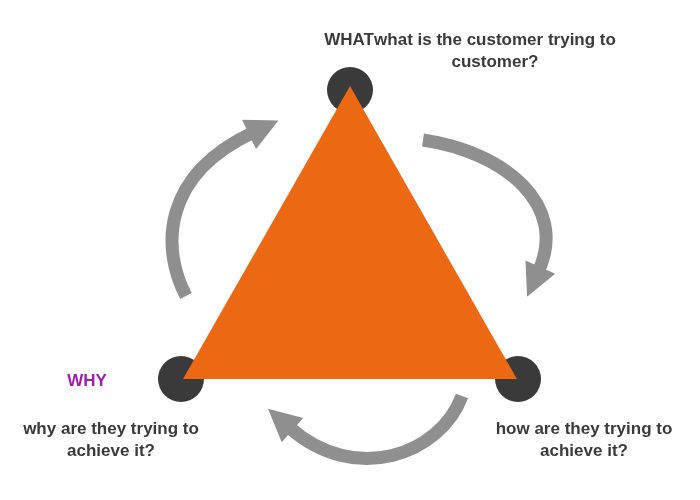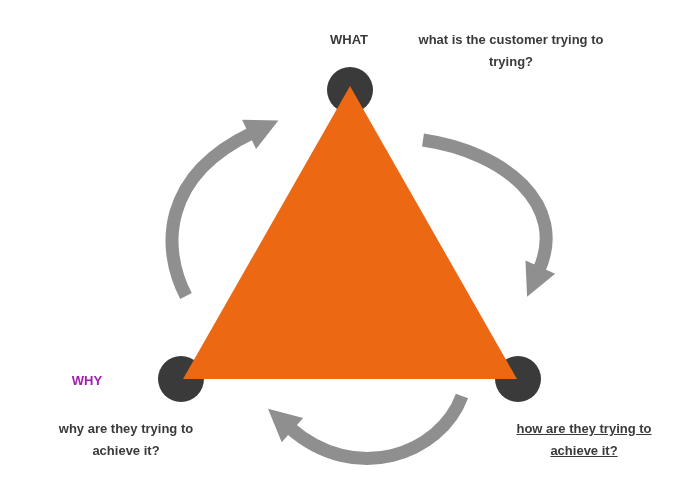--- a/index.html
+++ b/index.html
@@ -21,33 +21,33 @@
     top: 0;
   }
   .arrow {
     fill: none;
     stroke-width: 13;
     stroke-linecap: butt;
   }
   .txt {
     position: absolute;
     font-weight: bold;
-    font-size: 13px;
+    font-size: 17px;
     line-height: 22px;
     text-align: center;
   }
   .txt .line {
     white-space: nowrap;
   }
   .label-what { left: 299px; top: 29px;  width: 100px; }
-  .q-what     { left: 386px; top: 29px;  width: 250px; }
+  .q-what     { left: 370px; top: 29px;  width: 250px; }
   .label-why  { left: 37px;  top: 370px; width: 100px; }
-  .q-why      { left: 26px;  top: 418px; width: 200px; }
+  .q-why      { left: 11px;  top: 418px; width: 200px; }
   .label-how  { left: 549px; top: 369px; width: 100px; }
-  .q-how      { left: 484px; top: 418px; width: 200px; text-decoration: underline; }
+  .q-how      { left: 484px; top: 418px; width: 200px; }
 </style>
 </head>
 <body>
 
 <div class="canvas">
 
   <svg class="diagram-svg" width="700" height="500" viewBox="0 0 700 500">
     <defs>
       <marker id="ah" viewBox="0 0 10 10" refX="1" refY="5" markerWidth="2.7" markerHeight="2.5" orient="auto">
         <path d="M 0 0 L 10 5 L 0 10 z" fill="#8F8F8F"></path>
@@ -61,21 +61,21 @@
     <polygon points="350,86 183,379 517,379" fill="#EC6813"></polygon>
 
     <path class="arrow" d="M 186,296 C 161,248 162,176 252,133" marker-end="url(#ah)" stroke="#8F8F8F"></path>
     <path class="arrow" d="M 423,140 C 505,152 568,205 539,270" marker-end="url(#ah)" stroke="#8F8F8F"></path>
     <path class="arrow" d="M 462,396 C 440,455 355,485 290,428" marker-end="url(#ah)" stroke="#8F8F8F"></path>
   </svg>
 
   <div class="txt label-what" style="color: rgb(58, 58, 58);">WHAT</div>
   <div class="txt q-what" style="color: rgb(58, 58, 58);">
     <div class="line">what is the customer trying to</div>
-    <div class="line">trying?</div>
+    <div class="line">customer?</div>
   </div>
 
   <div class="txt label-why" style="color: #a21caf;">WHY</div>
   <div class="txt q-why" style="color: rgb(58, 58, 58);">
     <div class="line">why are they trying to</div>
     <div class="line">achieve it?</div>
   </div>
 
   <div class="txt q-how" style="color: rgb(58, 58, 58);">
     <div class="line">how are they trying to</div>

